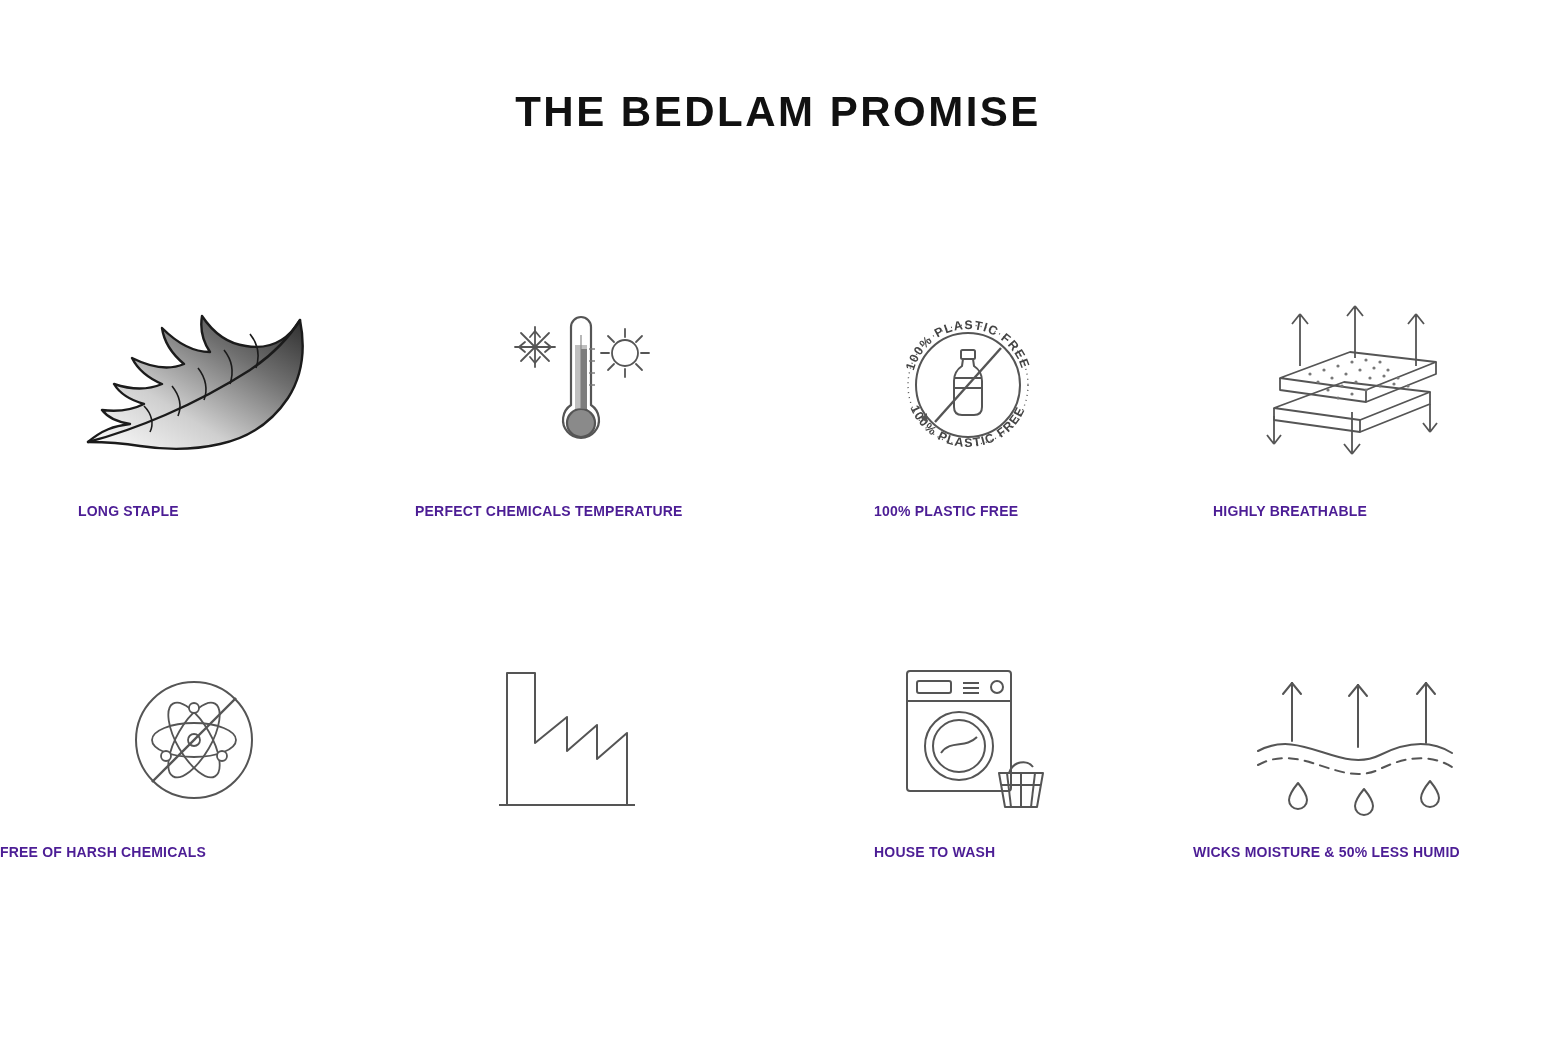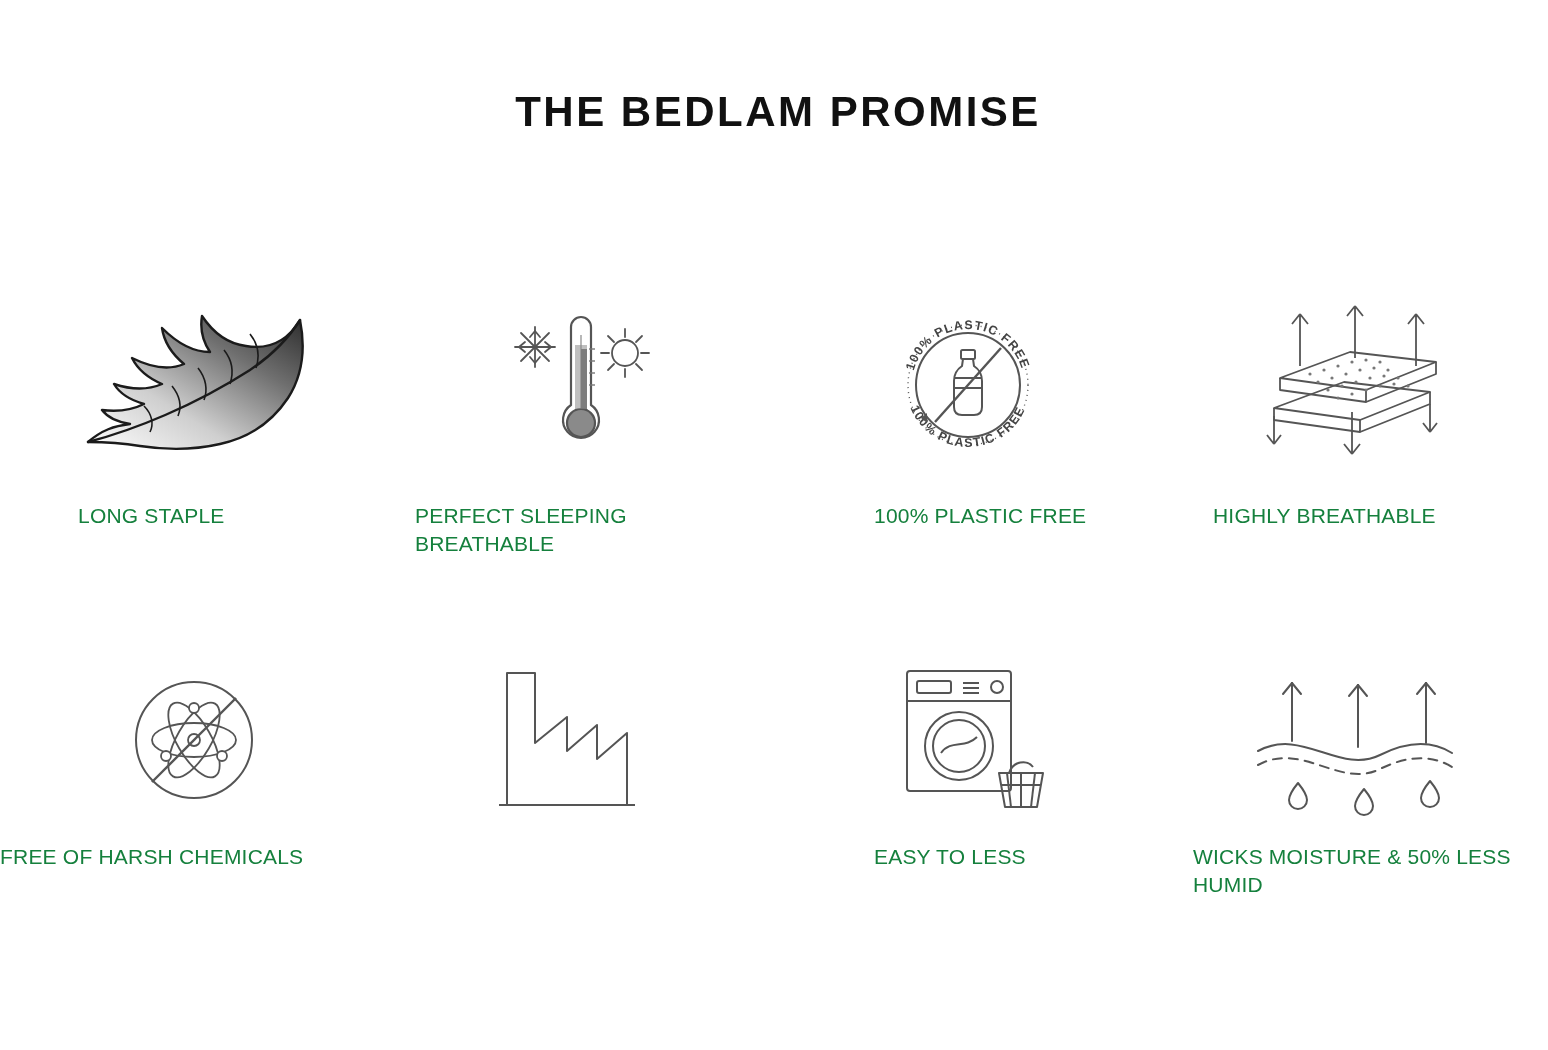--- a/index.html
+++ b/index.html
@@ -52,25 +52,25 @@
     position: relative;
   }
   .icon-wrap {
     width: 387px;
     height: 190px;
     display: flex;
     align-items: center;
     justify-content: center;
   }
   .cell-label {
-    font-size: 21px;
-    font-weight: 400;
+    font-size: 14px;
+    font-weight: 700;
     letter-spacing: 0.2px;
     line-height: 1.35;
-    color: #15803d;
+    color: #4c1d95;
     margin-top: 22px;
     width: 387px;
     box-sizing: border-box;
   }
   
   .c0 .cell-label { padding-left: 78px; }
   .c1 .cell-label { padding-left: 28px; padding-right: 10px; }
   .c2 .cell-label { padding-left: 100px; }
   .c3 .cell-label { padding-left: 52px; padding-right: 12px; }
   .c4 .cell-label { padding-left: 0px; }
@@ -149,21 +149,21 @@
             <circle cx="80" cy="118" r="14" fill="#8a8a8a" stroke="#555" stroke-width="2.2"></circle>
             <rect x="74" y="40" width="12" height="64" fill="#8a8a8a" opacity="0.55"></rect>
             <g stroke="#777" stroke-width="1.4">
               <line x1="88" y1="44" x2="94" y2="44"></line>
               <line x1="88" y1="56" x2="94" y2="56"></line>
               <line x1="88" y1="68" x2="94" y2="68"></line>
               <line x1="88" y1="80" x2="94" y2="80"></line>
             </g>
           </svg>
         </div>
-        <div class="cell-label">PERFECT SLEEPING BREATHABLE</div>
+        <div class="cell-label">PERFECT CHEMICALS TEMPERATURE</div>
       </div>
 
       <div class="cell c2">
         <div class="icon-wrap">
           <svg width="170" height="170" viewBox="0 0 170 170">
             <defs>
               <path id="arcTop" d="M85 85 m-56 0 a56 56 0 0 1 112 0" fill="none"></path>
               <path id="arcBottom" d="M85 85 m-62 0 a62 62 0 0 0 124 0" fill="none"></path>
             </defs>
             <circle cx="85" cy="85" r="52" fill="none" stroke="#555" stroke-width="2"></circle>
@@ -297,21 +297,21 @@
 
               <path d="M116 118 h44 l-6 34 h-32 Z"></path>
               <line x1="124" y1="118" x2="128" y2="152"></line>
               <line x1="138" y1="118" x2="138" y2="152"></line>
               <line x1="152" y1="118" x2="148" y2="152"></line>
               <line x1="118" y1="130" x2="158" y2="130"></line>
               <path d="M126 118 c4 -12 18 -14 24 -6"></path>
             </g>
           </svg>
         </div>
-        <div class="cell-label">EASY TO LESS</div>
+        <div class="cell-label">HOUSE TO WASH</div>
       </div>
 
       <div class="cell c7">
         <div class="icon-wrap">
           <svg width="230" height="170" viewBox="0 0 230 170">
             <g fill="none" stroke="#555" stroke-width="2" stroke-linecap="round" stroke-linejoin="round">
 
               <path d="M18 96 C62 72 100 120 140 100 C172 84 196 88 212 98"></path>
 
               <path d="M18 110 C62 86 100 134 140 114 C172 98 196 102 212 112" stroke-dasharray="9 7"></path>

